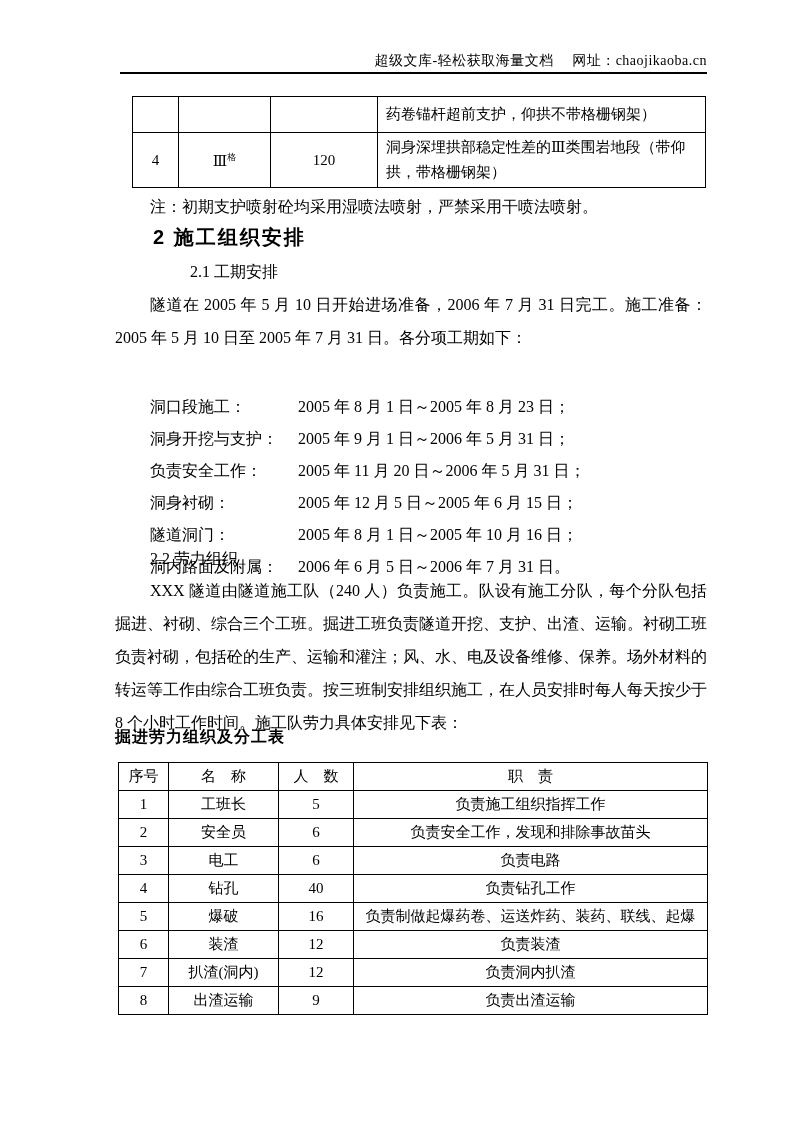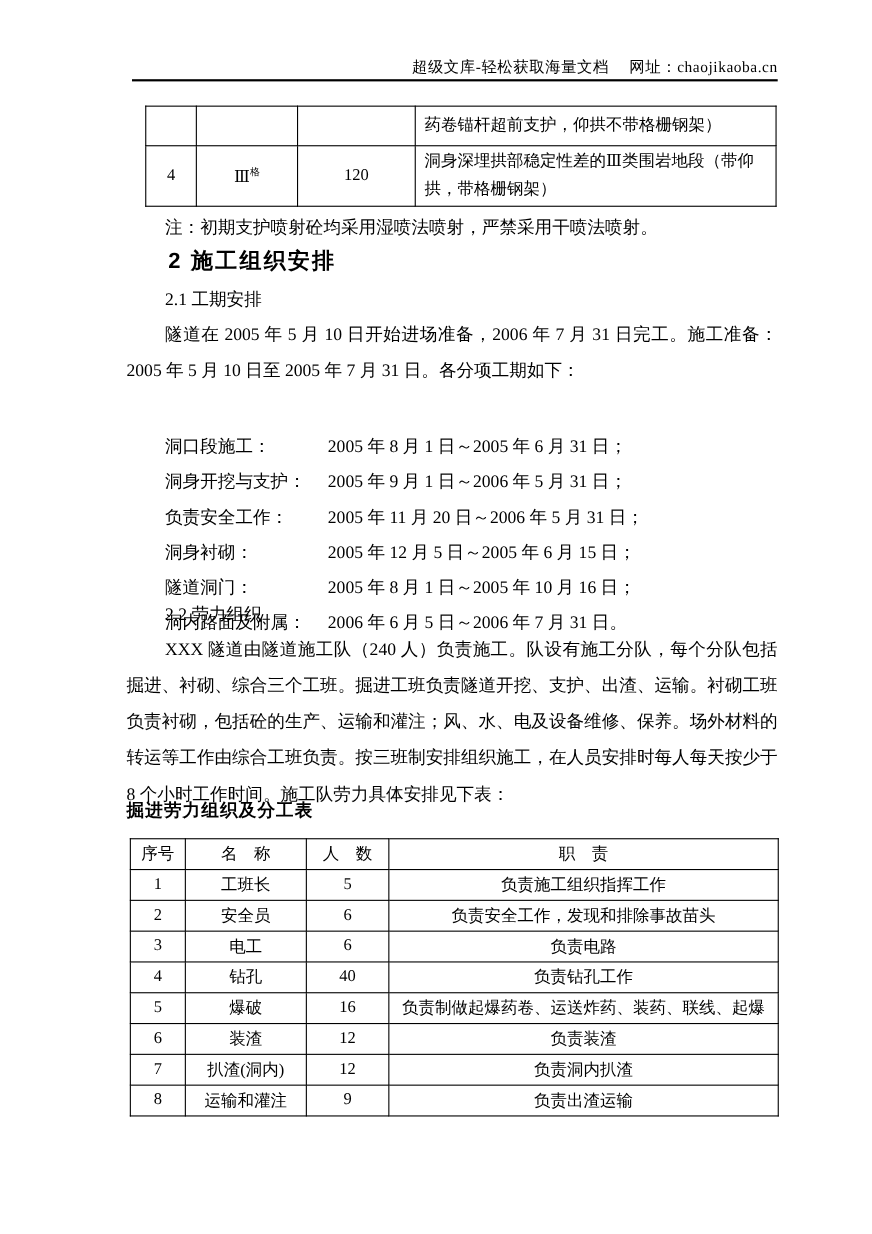--- a/index.html
+++ b/index.html
@@ -28,21 +28,21 @@
   .cont-table tr.r2 { height:51px; }
   .cont-table sup { font-size:9px; }
   
   .note  { position:absolute; top:197px; left:150px; font-size:16px; white-space:nowrap; }
   .h2 {
     position:absolute; top:224px; left:153px;
     font-family:"Liberation Sans","DejaVu Sans",sans-serif;
     font-size:20px; font-weight:bold; letter-spacing:2px; white-space:nowrap;
   }
   .h3 { position:absolute; left:150px; font-size:16px; white-space:nowrap; }
-  .h3.s21 { top:262px; }
+  .h3.s21 { top:262px;margin-left:40px; }
   .h3.s22 { top:549px; }
   .para {
     position:absolute; left:115px; width:592px;
     font-size:16px; line-height:33px; text-align:justify; text-indent:35px;
   }
   .para.p1 { top:288px; }
   .para.p2 { top:574px; }
   .schedule { position:absolute; top:356px; left:150px; font-size:16px; }
   .schedule .row { height:32px; line-height:32px; white-space:nowrap; }
   .schedule .lbl { display:inline-block; width:148px;margin-top:35px; }
@@ -95,21 +95,21 @@
   <div class="note">注：初期支护喷射砼均采用湿喷法喷射，严禁采用干喷法喷射。</div>
 
   <div class="h2">2 施工组织安排</div>
 
   <div class="h3 s21">2.1 工期安排</div>
 
   <div class="para p1">隧道在 2005 年 5 月 10 日开始进场准备，2006 年 7 月 31 日完工。施工准备：2005 年 5 月 10 日至 2005 年 7 月 31 日。各分项工期如下：</div>
 
   <div class="schedule">
     <div class="row">
-      <span class="lbl">洞口段施工：</span><span>2005 年 8 月 1 日～2005 年 6 月 31 日；</span>
+      <span class="lbl">洞口段施工：</span><span>2005 年 8 月 1 日～2005 年 8 月 23 日；</span>
     </div>
     <div class="row">
       <span class="lbl">洞身开挖与支护：</span><span>2005 年 9 月 1 日～2006 年 5 月 31 日；</span>
     </div>
     <div class="row">
       <span class="lbl">负责安全工作：</span><span>2005 年 11 月 20 日～2006 年 5 月 31 日；</span>
     </div>
     <div class="row">
       <span class="lbl">洞身衬砌：</span><span>2005 年 12 月 5 日～2005 年 6 月 15 日；</span>
     </div>
@@ -178,20 +178,20 @@
         <td>负责装渣</td>
       </tr>
       <tr>
         <td>7</td>
         <td>扒渣(洞内)</td>
         <td>12</td>
         <td>负责洞内扒渣</td>
       </tr>
       <tr>
         <td>8</td>
-        <td>运输和灌注</td>
+        <td>出渣运输</td>
         <td>9</td>
         <td>负责出渣运输</td>
       </tr>
     </tbody>
   </table>
 
 </div>
 
 </body></html>

